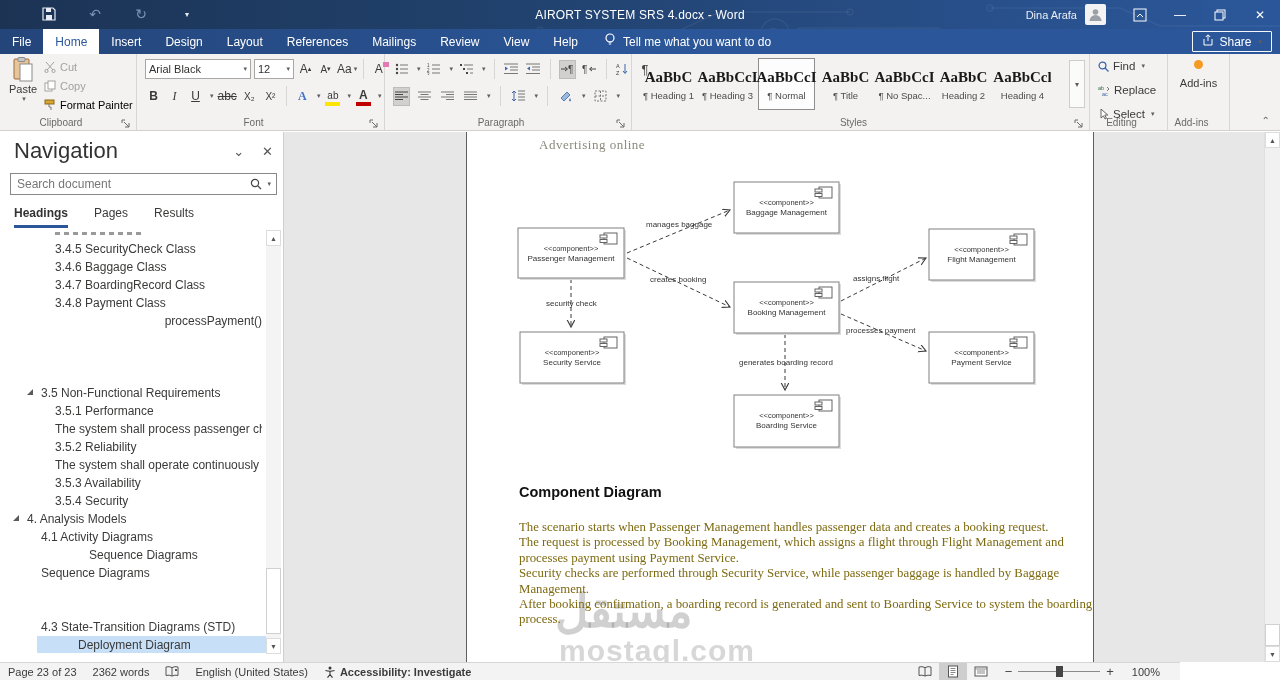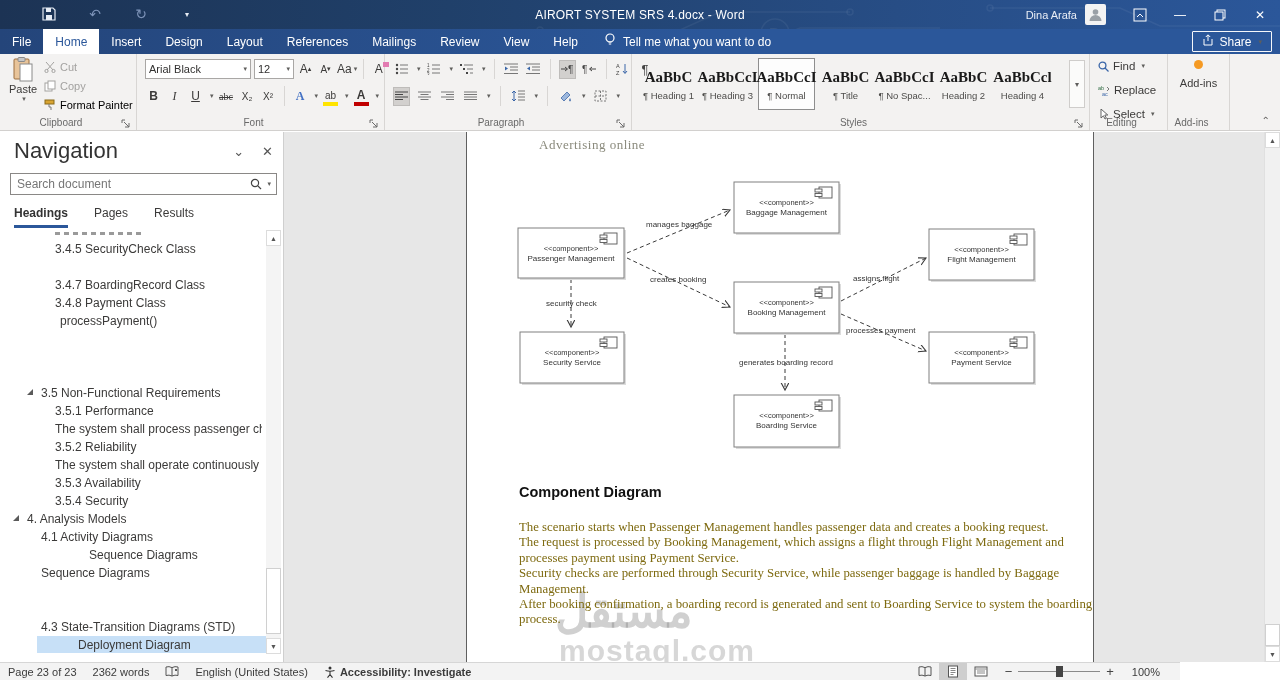--- a/index.html
+++ b/index.html
@@ -283,21 +283,21 @@
         <span class="fbtn" style="position:relative;">
             <span>A</span>
             <span style="position:absolute;right:-2px;top:2px;width:6px;height:5px;background:#e27bb1;"></span>
           </span>
       </div>
       <div class="frow2">
         <span class="fbtn" style="font-weight:bold;">B</span>
         <span class="fbtn" style="font-style:italic;font-family:'Liberation Serif',serif;">I</span>
         <span class="fbtn" style="text-decoration:underline;">U</span>
         <span class="dd">▾</span>
-        <span class="fbtn" style="text-decoration:line-through;font-size:10px;font-family:Liberation Serif, serif;">abc</span>
+        <span class="fbtn" style="text-decoration:line-through;font-size:12px;">abc</span>
         <span class="fbtn" style="font-size:10px;">X₂</span>
         <span class="fbtn" style="font-size:10px;">X²</span>
         <span class="sep-v"></span>
         <span class="fbtn" style="color:#4472c4;font-family:'Liberation Serif',serif;font-weight:bold;">A</span>
         <span class="dd">▾</span>
         <span class="fbtn barred">
             <span style="font-size:10px;">ab</span>
             <span class="bar" style="background:#ffe400;"></span>
           </span>
         <span class="dd">▾</span>
@@ -533,27 +533,30 @@
           <div class="nav-tab">Pages</div>
           <div class="nav-tab">Results</div>
         </div>
       <div class="nav-list" id="nav-list">
           <div class="nav-item clipped" style="top: -5px; padding-left: 55px;">
             <span class="smudge"></span>
           </div>
           <div class="nav-item" style="top: 10px; padding-left: 55px;">
             <span>3.4.5 SecurityCheck Class</span>
           </div>
+          <div class="nav-item" style="top: 28px; padding-left: 55px;">
+            <span>3.4.6 Baggage Class</span>
+          </div>
           <div class="nav-item" style="top: 46px; padding-left: 55px;">
             <span>3.4.7 BoardingRecord Class</span>
           </div>
           <div class="nav-item" style="top: 64px; padding-left: 55px;">
             <span>3.4.8 Payment Class</span>
           </div>
-          <div class="nav-item" style="top: 82px; padding-left: 60px;">
+          <div class="nav-item" style="top: 82px; padding-left: 60px; justify-content: flex-end;">
             <span>processPayment()</span>
           </div>
           <div class="nav-item" style="top: 154px; padding-left: 41px;">
             <span class="tri" style="left: 27px;"></span>
             <span>3.5 Non-Functional Requirements</span>
           </div>
           <div class="nav-item" style="top: 172px; padding-left: 55px;">
             <span>3.5.1 Performance</span>
           </div>
           <div class="nav-item" style="top: 190px; padding-left: 55px;">

